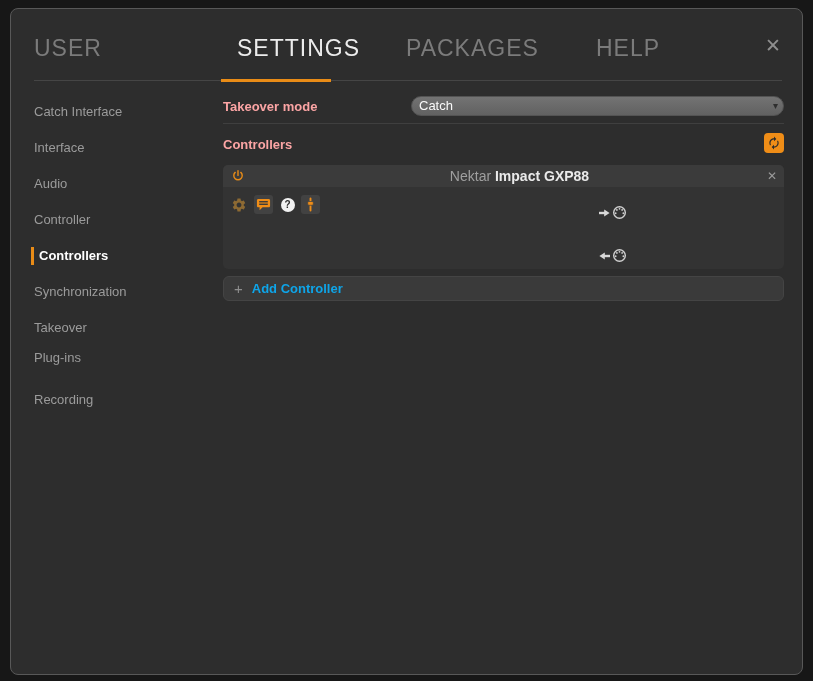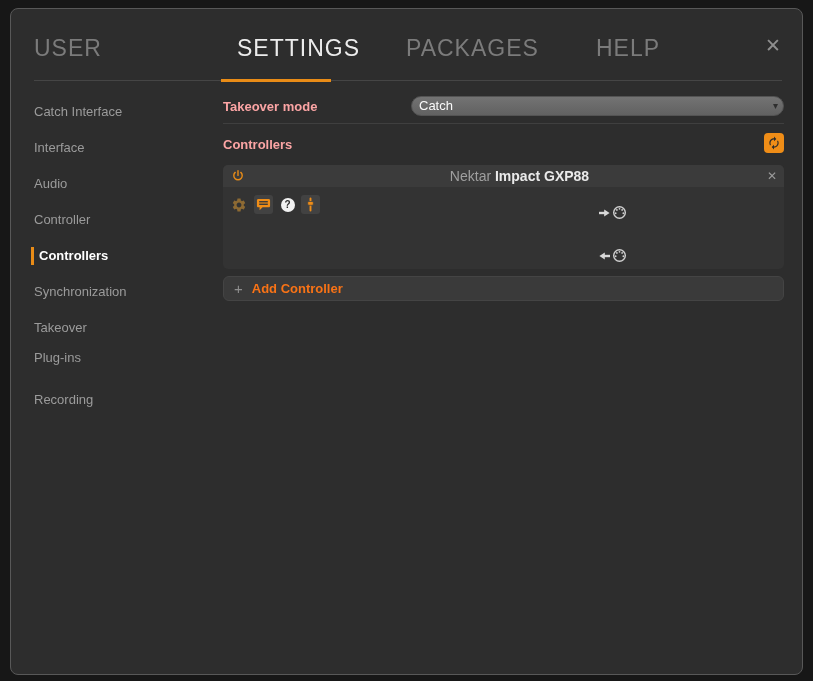--- a/index.html
+++ b/index.html
@@ -65,21 +65,21 @@
   .help-circle { width:14px; height:14px; border-radius:50%; background:#f2f2f2;
                  color:#2d2d2d; font-size:10px; font-weight:700; text-align:center; line-height:14px; }
 
   .midi-group { position:absolute; display:flex; align-items:center; gap:2px; }
 
   
   .add-controller { position:absolute; left:212px; top:267px; width:561px; height:25px;
                     background:#3a3a3a; border:1px solid #444444; border-radius:6px;
                     display:flex; align-items:center; gap:9px; padding-left:10px; }
   .add-controller .plus { color:#8e8e8e; font-size:15px; font-weight:400; }
-  .add-controller .lbl { color:#f97316; font-size:13px; font-weight:700; }
+  .add-controller .lbl { color:#0ea5e9; font-size:13px; font-weight:700; }
 </style>
 </head>
 <body>
 
 <div class="dialog">
 
   <div class="tab tab-user">USER</div>
   <div class="tab tab-settings active">SETTINGS</div>
   <div class="tab tab-packages">PACKAGES</div>
   <div class="tab tab-help">HELP</div>

